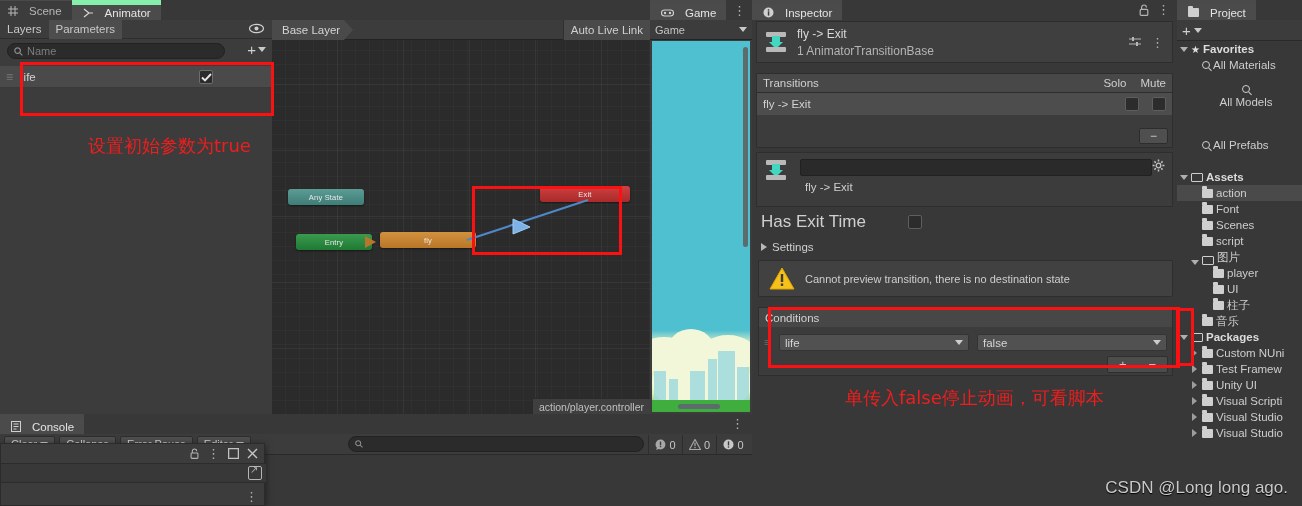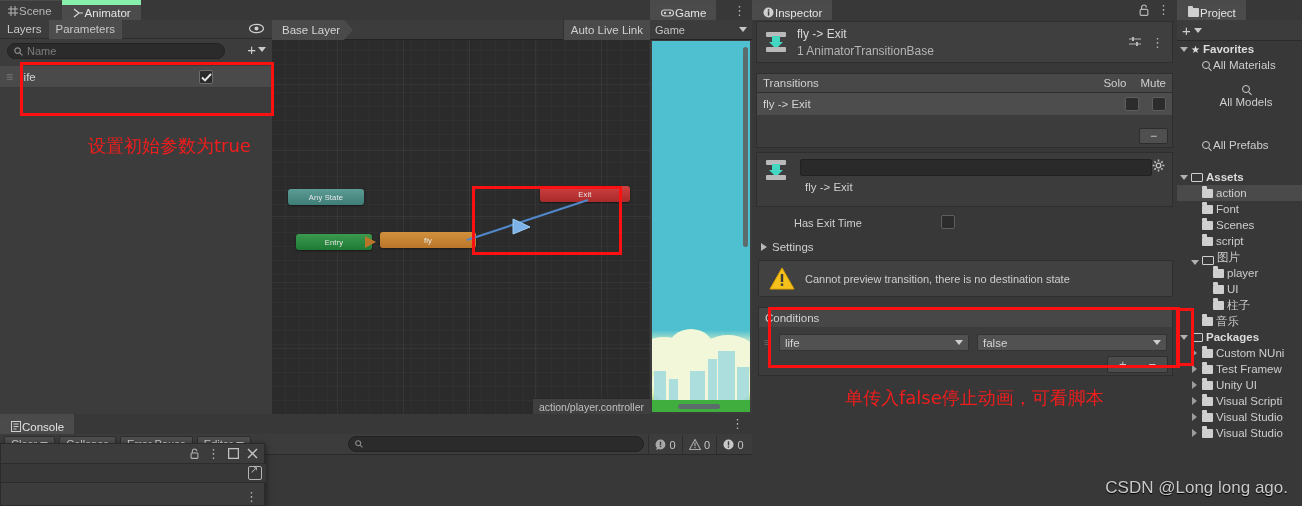--- a/index.html
+++ b/index.html
@@ -14,21 +14,21 @@
   #root { position: relative; width: 1302px; height: 506px; }
 
   
   .tabstrip {
     position: absolute; left: 0; top: 0; height: 20px;
     background: #383838;
     display: flex; align-items: flex-end;
   }
   .tab {
     height: 20px; padding: 0 10px 0 8px;
-    display: flex; align-items: center; gap: 1px;
+    display: flex; align-items: center; gap: 11px;
     font-size: 11.5px; color: #b6b6b6;
     background: #3c3c3c;
     border-top: 1px solid #4a4a4a;
   }
   .tab.active {
     background: #4b4b4b; color: #e4e4e4;
     border-top: 5px solid #86efac;
     padding-left: 11px;
   }
   .panel { position: absolute; background: #383838; }
@@ -196,21 +196,21 @@
   #name-field {
     position: absolute; left: 43px; top: 6px; width: 352px; height: 17px;
     background: #2a2a2a; border: 1px solid #212121; border-radius: 2px;
   }
   #name-gear { position: absolute; right: 7px; top: 6px; }
   #name-label { position: absolute; left: 48px; top: 28px; color: #cfcfcf; font-size: 11.5px; }
   #name-ico { position: absolute; left: 8px; top: 6px; }
 
   #exittime-row {
     position: absolute; left: 4px; top: 212px; width: 417px; height: 21px;
-    display: flex; align-items: center; color: #cfcfcf; font-size: 11px; padding-left: 5px; margin-left: 33px;
+    display: flex; align-items: flex-start; color: #cfcfcf; font-size: 17px; padding-left: 5px;
   }
   #exittime-cb { position: absolute; left: 152px; top: 3px; }
   #settings-row {
     position: absolute; left: 4px; top: 238px; width: 417px; height: 18px;
     display: flex; align-items: center; gap: 5px; color: #cfcfcf; font-size: 11.5px; padding-left: 5px;
   }
   .tri-right { width: 0; height: 0; border-top: 4.5px solid transparent; border-bottom: 4.5px solid transparent; border-left: 6px solid #b8b8b8; }
 
   #warn-box {
     position: absolute; left: 6px; top: 260px; width: 415px; height: 37px;

